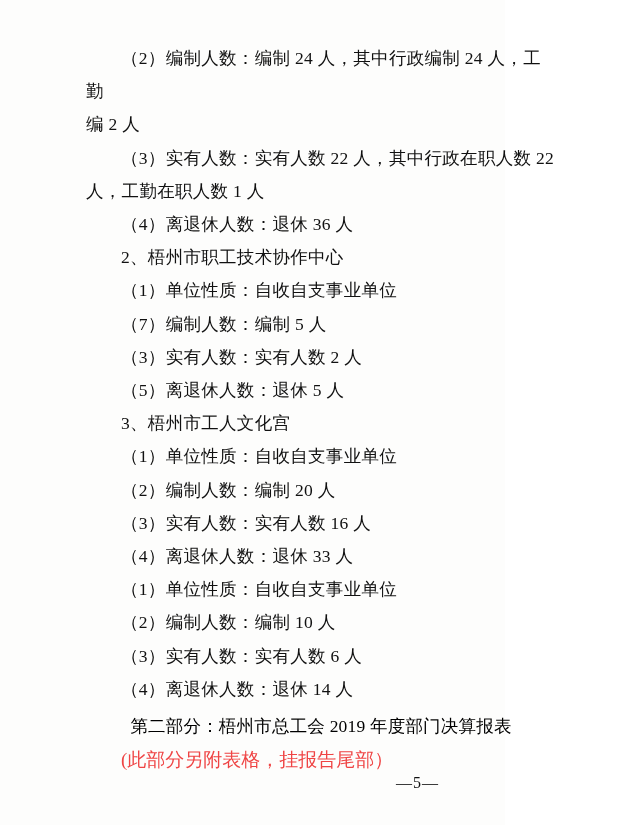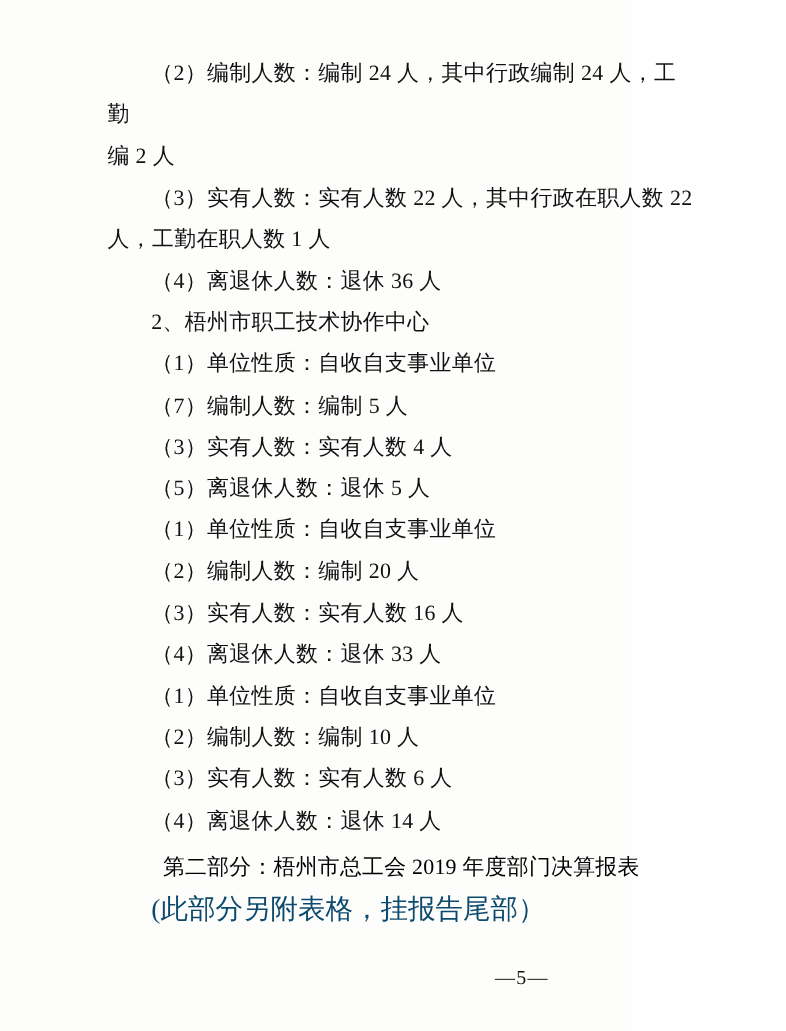--- a/index.html
+++ b/index.html
@@ -43,24 +43,24 @@
   .section-title {
     font-size: 17.5px;
     line-height: 33.2px;
     font-weight: normal;
     text-align: center;
     color: #000000;
     letter-spacing: 0.2px;
     margin-top: 4px;
   }
   .footer-note {
-    font-size: 22px;
+    font-size: 19px;
     line-height: 33.2px;
     text-indent: 35px;
-    color: #0c4a6e;
+    color: #ef4444;
   }
   .page-number {
     position: absolute;
     right: 66px;
     bottom: 33px;
     font-size: 16px;
     color: #111111;
     letter-spacing: 1px;
   }
 </style>
@@ -71,22 +71,23 @@
   <div class="content">
 
     <div class="line indent">（2）编制人数：编制 24 人，其中行政编制 24 人，工勤</div>
     <div class="line noindent">编 2 人</div>
     <div class="line indent">（3）实有人数：实有人数 22 人，其中行政在职人数 22</div>
     <div class="line noindent">人，工勤在职人数 1 人</div>
     <div class="line indent">（4）离退休人数：退休 36 人</div>
     <div class="line indent">2、梧州市职工技术协作中心</div>
     <div class="line indent">（1）单位性质：自收自支事业单位</div>
     <div class="line indent">（7）编制人数：编制 5 人</div>
-    <div class="line indent">（3）实有人数：实有人数 4 人</div>
+    <div class="line indent">（3）实有人数：实有人数 2 人</div>
     <div class="line indent">（5）离退休人数：退休 5 人</div>
+    <div class="line indent">3、梧州市工人文化宫</div>
     <div class="line indent">（1）单位性质：自收自支事业单位</div>
     <div class="line indent">（2）编制人数：编制 20 人</div>
     <div class="line indent">（3）实有人数：实有人数 16 人</div>
     <div class="line indent">（4）离退休人数：退休 33 人</div>
     <div class="line indent">（1）单位性质：自收自支事业单位</div>
     <div class="line indent">（2）编制人数：编制 10 人</div>
     <div class="line indent">（3）实有人数：实有人数 6 人</div>
     <div class="line indent">（4）离退休人数：退休 14 人</div>
 
     <div class="section-title">第二部分：梧州市总工会 2019 年度部门决算报表</div>

